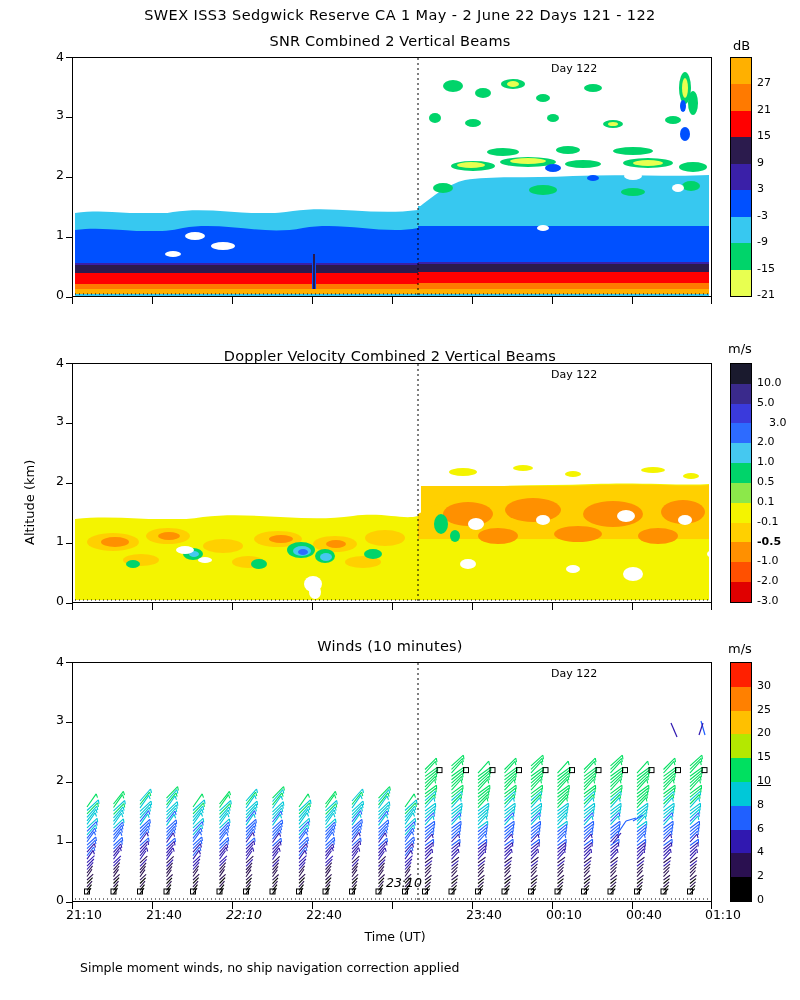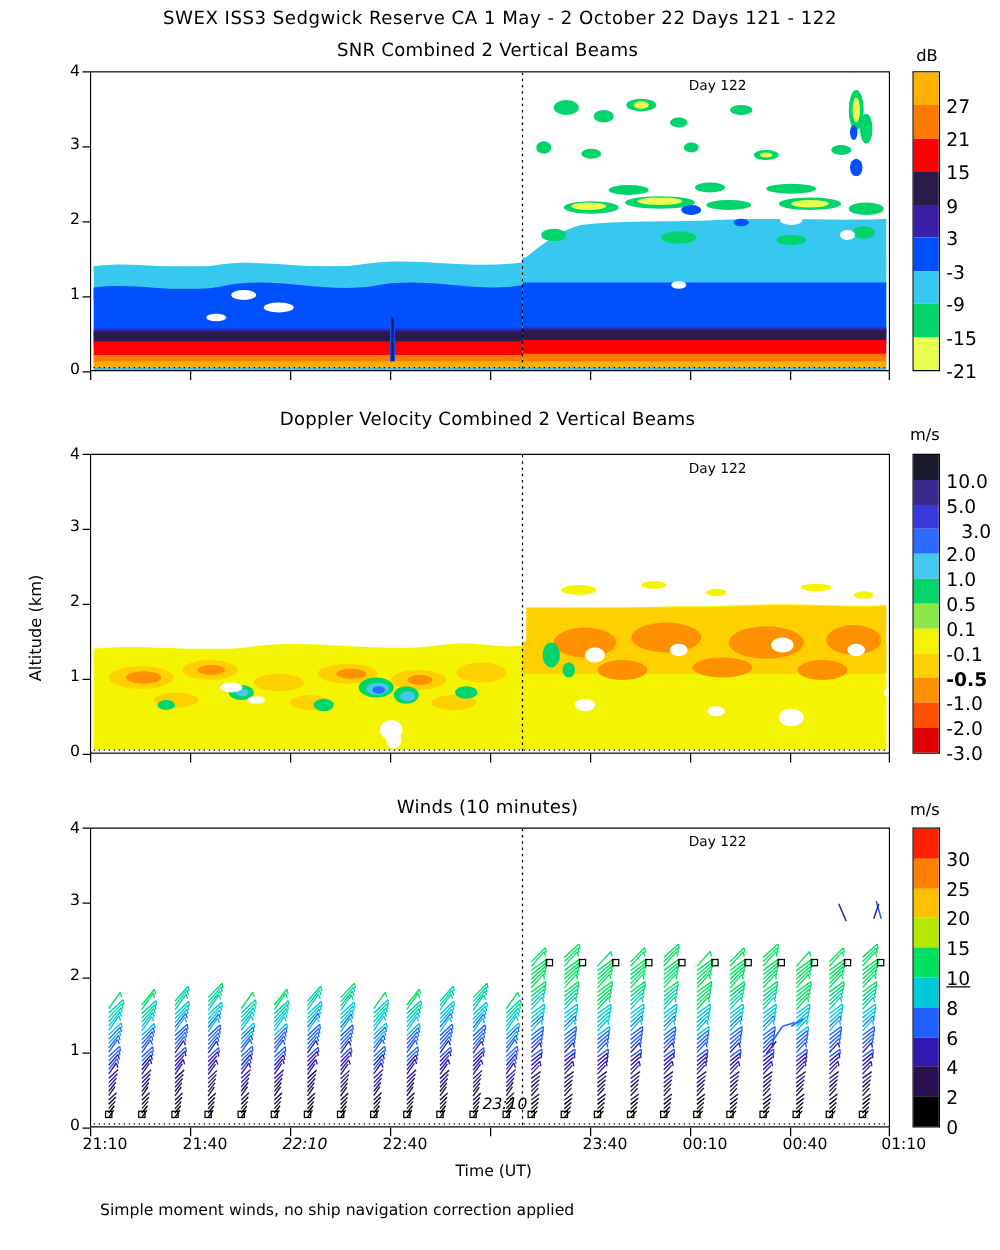--- a/index.html
+++ b/index.html
@@ -50,21 +50,21 @@
 
   .xtick-label {
     font-size: 12.5px;
     text-align: right;
     width: 60px;
   }
 
   .tickmark { background: #000; position: absolute; }
 
   .cbar-title { font-size: 13px; }
-  .cbar-label { font-size: 15px; }
+  .cbar-label { font-size: 11px; }
 
   .cbar-box { border: 1px solid #000; box-sizing: border-box; }
   .cbar-seg { width: 100%; }
 
   .daylabel { font-size: 11px; }
 
   #ylabel-rot {
     transform: rotate(-90deg);
     transform-origin: left top;
     font-size: 13px;
@@ -73,21 +73,21 @@
 
   #footer-note {
     font-size: 12.5px;
     left: 80px;
     top: 960px;
   }
 </style>
 </head>
 <body>
 
-<div class="abs" id="main-title">SWEX ISS3 Sedgwick Reserve CA   1 May -  2 October 22 Days 121 - 122</div>
+<div class="abs" id="main-title">SWEX ISS3 Sedgwick Reserve CA   1 May -  2 June 22 Days 121 - 122</div>
 
 <div class="abs" id="ylabel-rot" style="left:22px; top:545px;">Altitude (km)</div>
 
 <div class="abs panel-title" style="left:60px; top:33px; width:660px;">SNR Combined 2 Vertical Beams</div>
 
 <div class="abs plot-frame" id="panel1" style="left:72px; top:57px; width:640px; height:240px;">
   <svg width="638" height="238" viewBox="0 0 638 238">
 
     <rect x="0" y="0" width="638" height="238" fill="#ffffff"></rect>
 
@@ -203,21 +203,21 @@
     <div class="cbar-seg" style="height: 26.4444px; background: rgb(255, 122, 0);"></div>
     <div class="cbar-seg" style="height: 26.4444px; background: rgb(255, 0, 0);"></div>
     <div class="cbar-seg" style="height: 26.4444px; background: rgb(43, 27, 77);"></div>
     <div class="cbar-seg" style="height: 26.4444px; background: rgb(58, 32, 168);"></div>
     <div class="cbar-seg" style="height: 26.4444px; background: rgb(0, 80, 255);"></div>
     <div class="cbar-seg" style="height: 26.4444px; background: rgb(55, 200, 240);"></div>
     <div class="cbar-seg" style="height: 26.4444px; background: rgb(0, 212, 106);"></div>
     <div class="cbar-seg" style="height: 26.4444px; background: rgb(232, 255, 80);"></div>
   </div>
 
-<div class="abs panel-title" style="left:60px; top:328px; width:660px;">Doppler Velocity Combined 2 Vertical Beams</div>
+<div class="abs panel-title" style="left:60px; top:348px; width:660px;">Doppler Velocity Combined 2 Vertical Beams</div>
 
 <div class="abs plot-frame" id="panel2" style="left:72px; top:363px; width:640px; height:240px;">
   <svg width="638" height="238" viewBox="0 0 638 238">
     <rect x="0" y="0" width="638" height="238" fill="#ffffff"></rect>
 
     <rect x="2" y="155" width="343" height="81" fill="#F4F400"></rect>
     <path d="M2,155 C50,150 90,160 130,153 C180,147 230,159 280,152 C310,148 330,156 345,152 L345,162 L2,162 Z" fill="#F4F400"></path>
 
     <g fill="#FFD000">
       <ellipse cx="40" cy="178" rx="26" ry="9"></ellipse>

